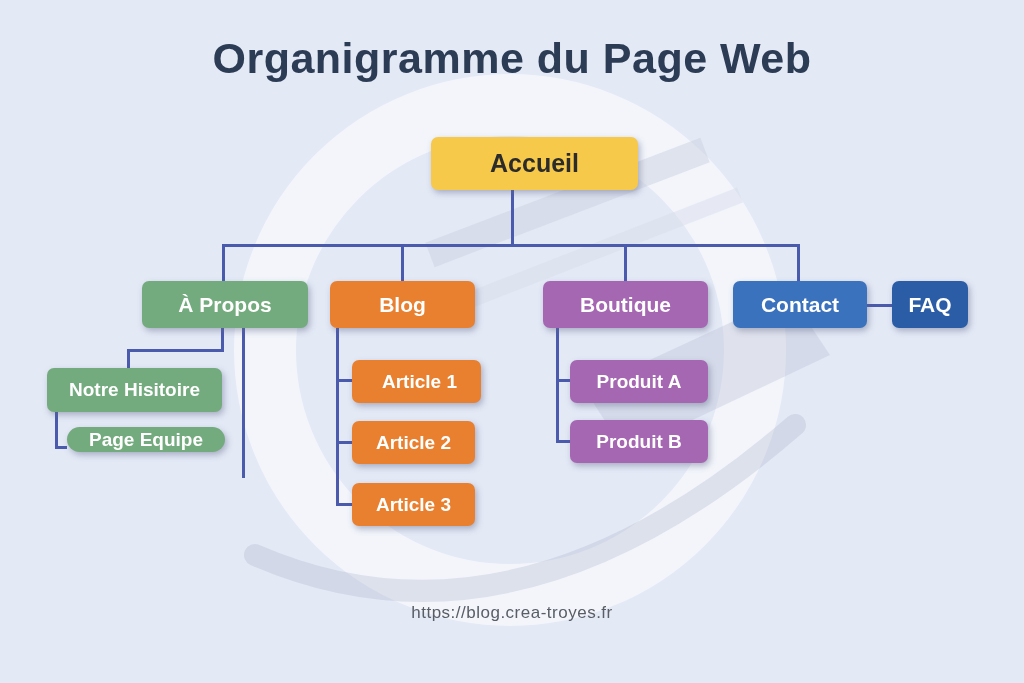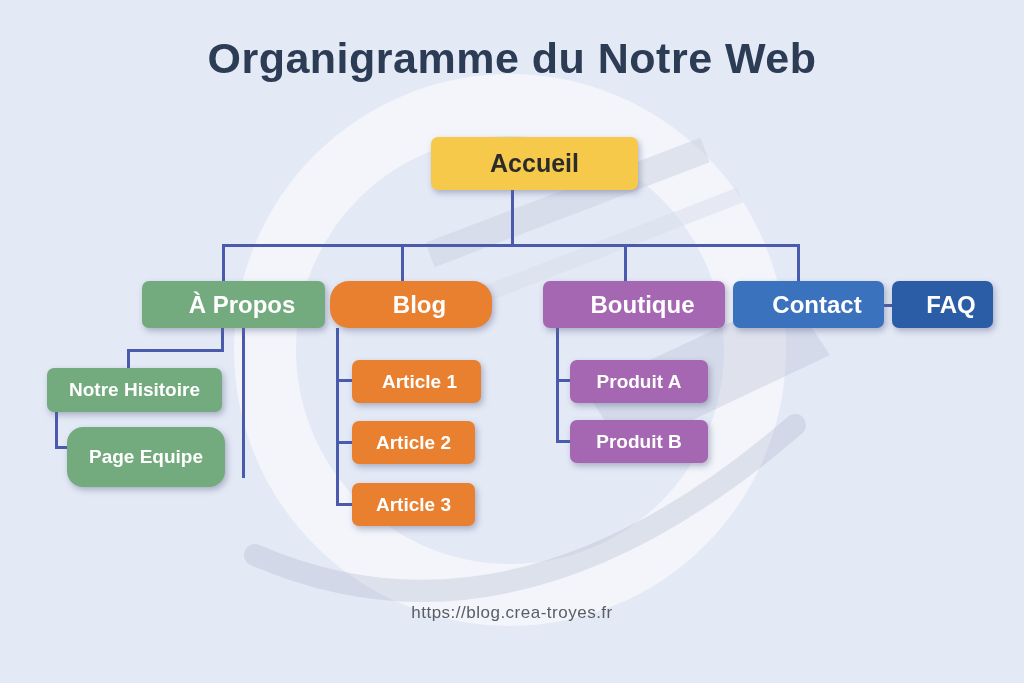--- a/index.html
+++ b/index.html
@@ -19,21 +19,21 @@
   }
   .node{
     position:absolute;
     display:flex;align-items:center;justify-content:center;
     border-radius:7px;
     color:#ffffff;font-weight:700;
     box-shadow:2px 3px 6px rgba(96,105,135,.45);
     text-align:center;white-space:nowrap;
   }
   .root-node{background:#f6c94b;color:#2b2b2b;font-size:25px;margin-left:21px;}
-  .lvl2{font-size:24px;padding-left:17px;}
+  .lvl2{font-size:21px;}
   .child{font-size:19px;}
   .c-green{background:#74ab7e;}
   .c-orange{background:#e8802f;}
   .c-purple{background:#a566b2;}
   .c-blue{background:#3b72bd;}
   .c-darkblue{background:#2b5ca6;}
   .hline,.vline{position:absolute;background:#4a5aad;}
   .hline{height:3px;}
   .vline{width:3px;}
   .footer-url{
@@ -48,21 +48,21 @@
 <div class="canvas">
 
   <svg class="watermark" width="1024" height="683" viewBox="0 0 1024 683">
     <circle cx="510" cy="350" r="245" fill="none" stroke="rgba(255,255,255,0.55)" stroke-width="62"></circle>
     <path d="M 255 555 Q 515 668 795 425" fill="none" stroke="rgba(166,174,196,0.28)" stroke-width="22" stroke-linecap="round"></path>
     <path d="M 585 390 L 790 295 L 830 355 L 625 452 Z" fill="rgba(187,193,211,0.35)"></path>
     <path d="M 430 255 L 705 150" fill="none" stroke="rgba(206,211,226,0.55)" stroke-width="26"></path>
     <path d="M 470 300 L 740 195" fill="none" stroke="rgba(214,219,232,0.45)" stroke-width="16"></path>
   </svg>
 
-  <div class="page-title">Organigramme du Notre Web</div>
+  <div class="page-title">Organigramme du Page Web</div>
 
   <div class="vline" style="left:511px;top:190px;height:56px;"></div>
   <div class="hline" style="left:222px;top:244px;width:578px;"></div>
   <div class="vline" style="left:222px;top:244px;height:37px;"></div>
   <div class="vline" style="left:401px;top:244px;height:37px;"></div>
   <div class="vline" style="left:624px;top:244px;height:37px;"></div>
   <div class="vline" style="left:797px;top:244px;height:37px;"></div>
   <div class="hline" style="left:867px;top:304px;width:25px;"></div>
 
   <div class="vline" style="left:221px;top:328px;height:24px;"></div>
@@ -77,27 +77,27 @@
   <div class="hline" style="left:336px;top:441px;width:16px;"></div>
   <div class="hline" style="left:336px;top:503px;width:16px;"></div>
 
   <div class="vline" style="left:556px;top:328px;height:115px;"></div>
   <div class="hline" style="left:556px;top:379px;width:14px;"></div>
   <div class="hline" style="left:556px;top:440px;width:14px;"></div>
 
   <div class="node root-node" style="left:410px;top:137px;width:207px;height:53px;">Accueil</div>
 
   <div class="node lvl2 c-green" style="left:142px;top:281px;width:166px;height:47px;">À Propos</div>
-  <div class="node lvl2 c-orange" style="left:330px;top:281px;width:145px;height:47px;border-radius:19px;">Blog</div>
+  <div class="node lvl2 c-orange" style="left:330px;top:281px;width:145px;height:47px;">Blog</div>
   <div class="node lvl2 c-purple" style="left:543px;top:281px;width:165px;height:47px;">Boutique</div>
   <div class="node lvl2 c-blue" style="left:733px;top:281px;width:134px;height:47px;">Contact</div>
-  <div class="node lvl2 c-darkblue" style="left:892px;top:281px;width:84px;height:47px;">FAQ</div>
+  <div class="node lvl2 c-darkblue" style="left:892px;top:281px;width:76px;height:47px;">FAQ</div>
 
   <div class="node child c-green" style="left:47px;top:368px;width:175px;height:44px;">Notre Hisitoire</div>
-  <div class="node child c-green" style="left:67px;top:427px;width:158px;height:60px;border-radius:16px;">Page Equipe</div>
+  <div class="node child c-green" style="left:67px;top:427px;width:158px;height:25px;border-radius:16px;">Page Equipe</div>
 
   <div class="node child c-orange" style="left:352px;top:360px;width:123px;height:43px;padding-left:6px;">Article 1</div>
   <div class="node child c-orange" style="left:352px;top:421px;width:123px;height:43px;">Article 2</div>
   <div class="node child c-orange" style="left:352px;top:483px;width:123px;height:43px;">Article 3</div>
 
   <div class="node child c-purple" style="left:570px;top:420px;width:138px;height:43px;">Produit B</div>
   <div class="node child c-purple" style="left:570px;top:360px;width:138px;height:43px;">Produit A</div>
 
   <div class="footer-url">https://blog.crea-troyes.fr</div>
 </div>

